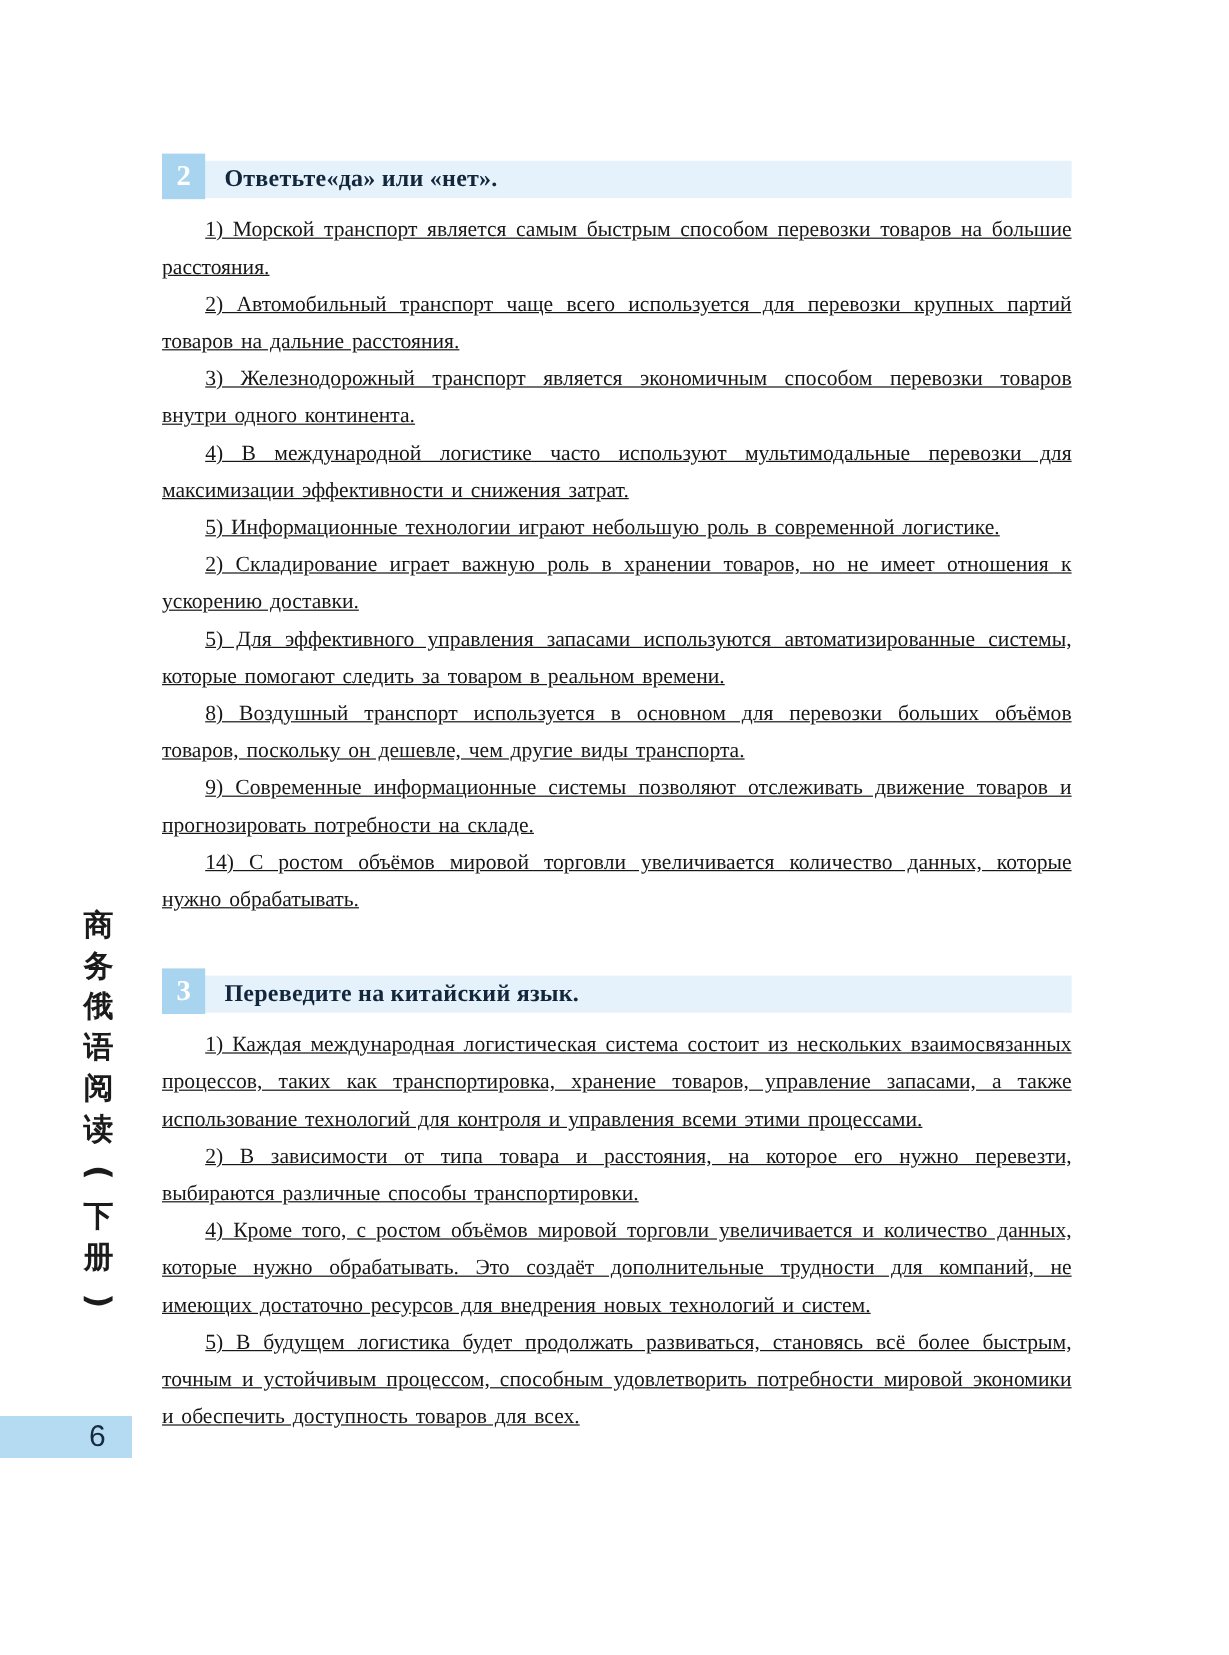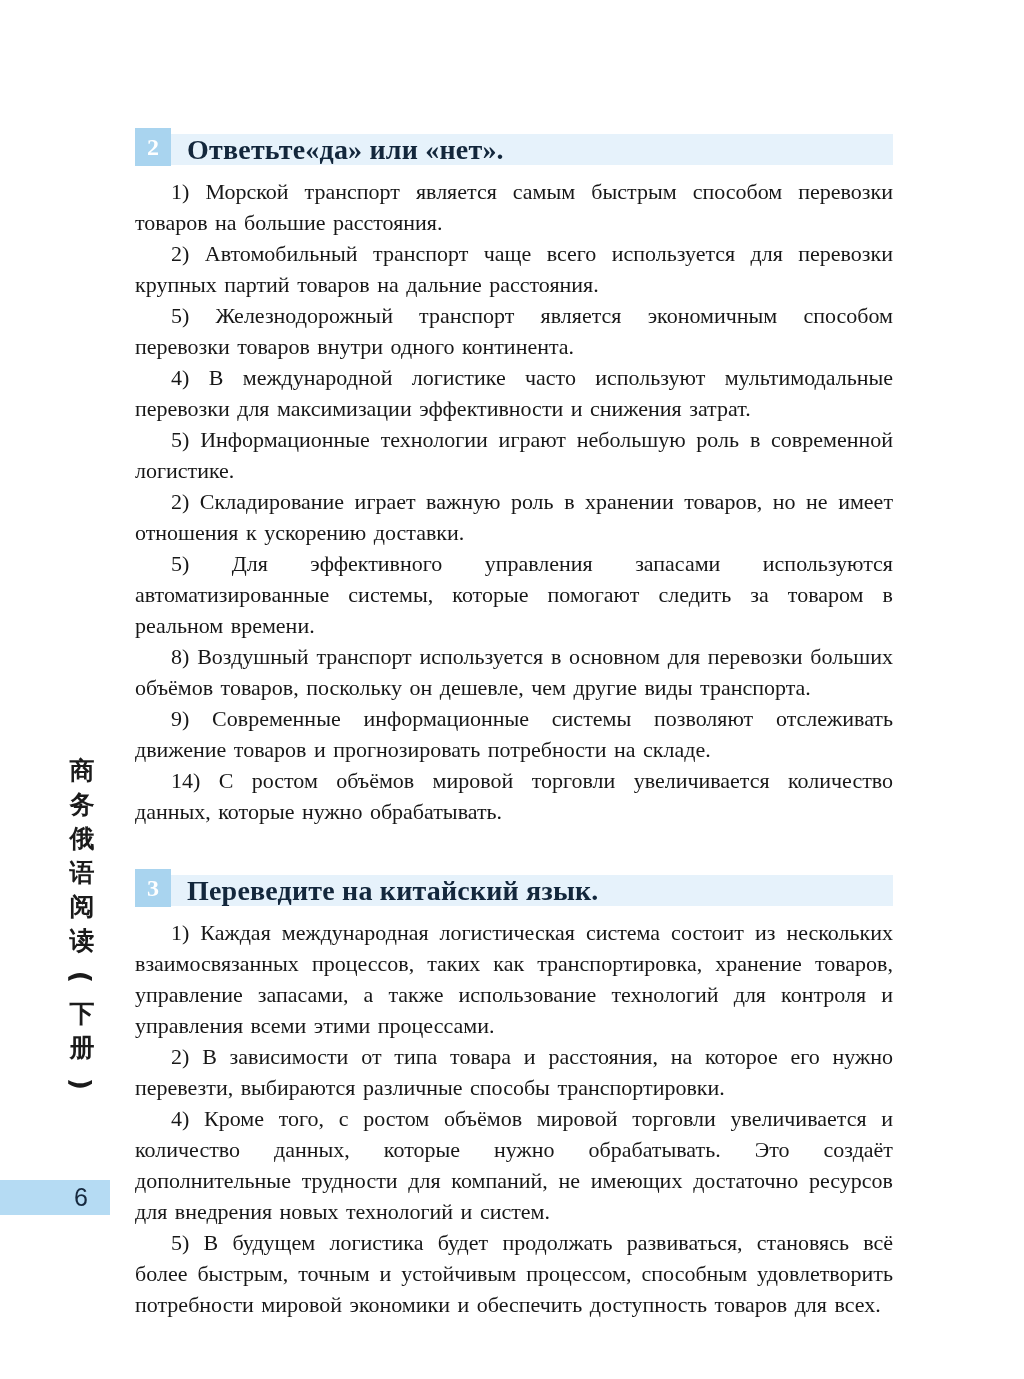--- a/index.html
+++ b/index.html
@@ -68,33 +68,34 @@
     background:#a9d4ef;
     display:flex;align-items:center;justify-content:center;
     color:#ffffff;
     font-weight:bold;
     font-size:24px;
   }
   .section-banner .title{
     position:absolute;left:52px;top:6px;height:31px;
     display:flex;align-items:center;
     font-weight:bold;
-    font-size:28px;
+    font-size:20px;
     color:#13273c;
     letter-spacing:.2px;
   }
 
   .items{margin-bottom:24px;}
   .item{
-    font-size:22px;
+    font-size:18px;
     line-height:31px;
     text-align:justify;
     text-indent:36px;
     margin:0;
     word-spacing:2px;
+    text-decoration:underline;
   }
   .section-gap{height:18px;}
 </style>
 </head>
 <body>
 
 <div class="page">
 
   <div class="side-title">
     <span>商</span>
@@ -117,21 +118,21 @@
 
     <div class="section-banner">
       <div class="strip"></div>
       <div class="num-box">2</div>
       <div class="title">Ответьте«да» или «нет».</div>
     </div>
 
     <div class="items">
       <p class="item">1) Морской транспорт является самым быстрым способом перевозки товаров на большие расстояния.</p>
       <p class="item">2) Автомобильный транспорт чаще всего используется для перевозки крупных партий товаров на дальние расстояния.</p>
-      <p class="item">5) Железнодорожный транспорт является экономичным способом перевозки товаров внутри одного континента.</p>
+      <p class="item">3) Железнодорожный транспорт является экономичным способом перевозки товаров внутри одного континента.</p>
       <p class="item">4) В международной логистике часто используют мультимодальные перевозки для максимизации эффективности и снижения затрат.</p>
       <p class="item">5) Информационные технологии играют небольшую роль в современной логистике.</p>
       <p class="item">2) Складирование играет важную роль в хранении товаров, но не имеет отношения к ускорению доставки.</p>
       <p class="item">5) Для эффективного управления запасами используются автоматизированные системы, которые помогают следить за товаром в реальном времени.</p>
       <p class="item">8) Воздушный транспорт используется в основном для перевозки больших объёмов товаров, поскольку он дешевле, чем другие виды транспорта.</p>
       <p class="item">9) Современные информационные системы позволяют отслеживать движение товаров и прогнозировать потребности на складе.</p>
       <p class="item">14) С ростом объёмов мировой торговли увеличивается количество данных, которые нужно обрабатывать.</p>
     </div>
 
     <div class="section-gap"></div>

